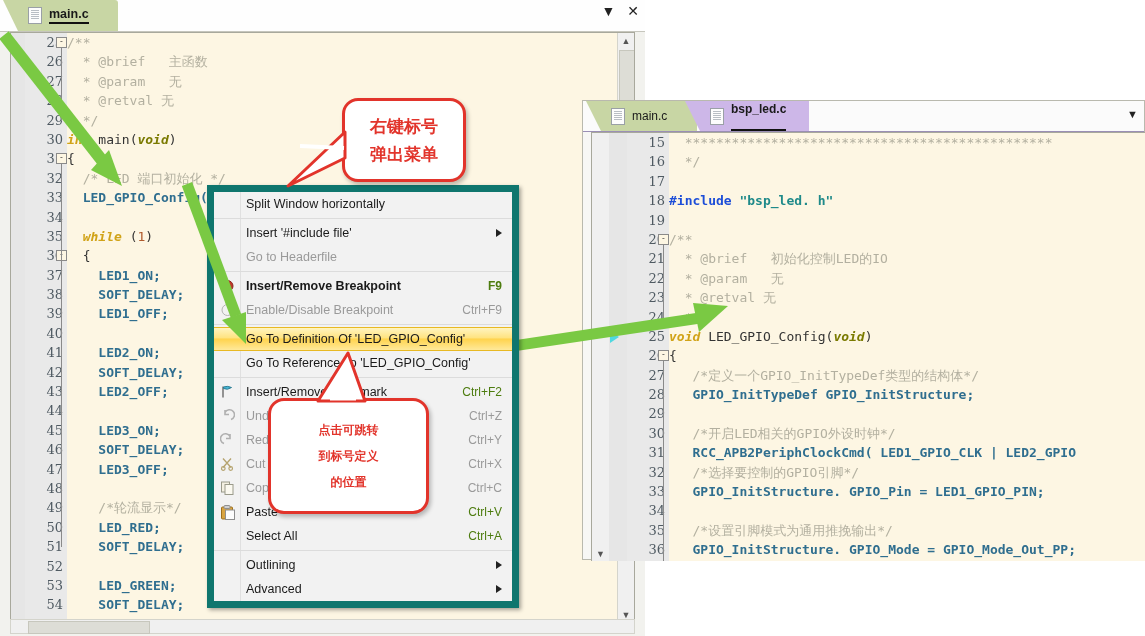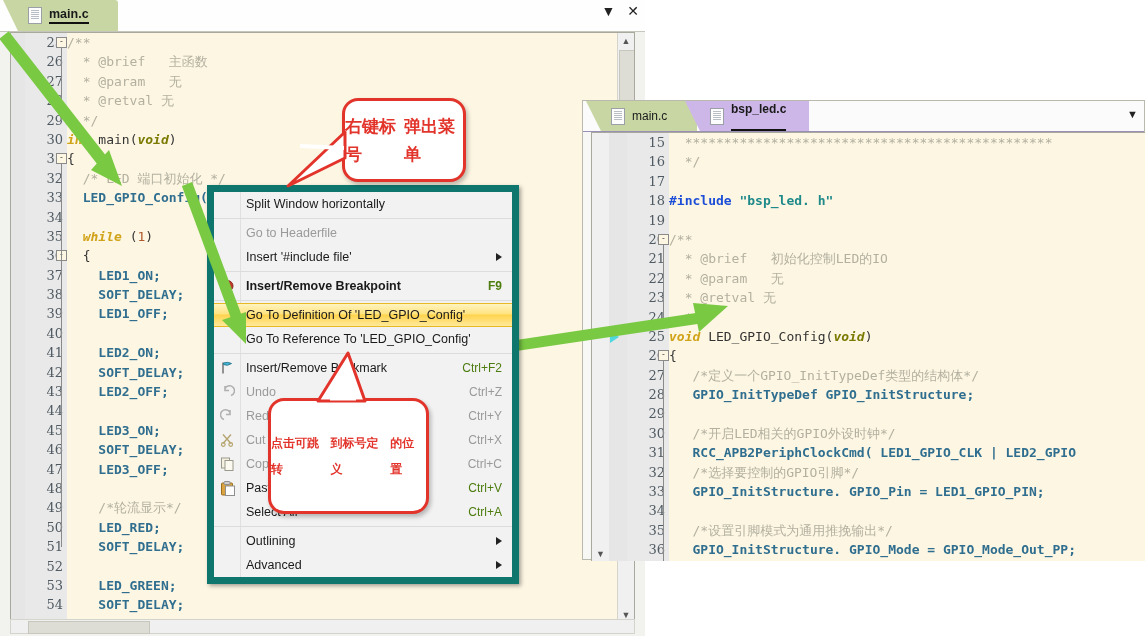--- a/index.html
+++ b/index.html
@@ -190,21 +190,21 @@
   .codearea2{position:absolute;left:60px;top:0;right:0;height:100%;background:#fdf6e3;}
   .vscroll2{
     position:absolute;left:0;top:0;width:17px;height:429px;background:#f0f0f0;
     border-right:1px solid #d4d4cc;
   }
 
   
   .callout{
     position:absolute;background:#ffffff;border:3px solid #e2342b;
     border-radius:16px;z-index:60;
-    display:flex;flex-direction:row;align-items:center;justify-content:center;
+    display:flex;flex-direction:column;align-items:center;justify-content:center;
     color:#e2342b;font-weight:bold;
     font-family:"DejaVu Sans","Liberation Sans",sans-serif;
     box-shadow:2px 3px 4px rgba(0,0,0,.25);
   }
   #callout1{left:342px;top:98px;width:118px;height:78px;font-size:17px;line-height:28px;}
   #callout2{left:268px;top:398px;width:155px;height:110px;font-size:12px;line-height:26px;}
 
   svg.overlay{position:absolute;left:0;top:0;width:1145px;height:636px;pointer-events:none;}
   #arrows-svg{z-index:50;}
   #arrow-right-svg{z-index:30;}
@@ -386,36 +386,45 @@
   </div>
 </div>
 
 <div id="ctxmenu">
   <div class="iconcol"></div>
   <div id="ctxmenu-items">
       <div class="mi">
         <span class="mlabel">Split Window horizontally</span>
       </div>
       <div class="msep"></div>
+      <div class="mi">
+        <span class="mlabel">Insert '#include file'</span>
+        <span class="submark"></span>
+      </div>
       <div class="mi dis">
         <span class="mlabel">Go to Headerfile</span>
       </div>
-      <div class="mi">
-        <span class="mlabel">Insert '#include file'</span>
-        <span class="submark"></span>
-      </div>
       <div class="msep"></div>
       <div class="mi bold">
         <span class="micon">
           <svg width="13" height="13">
             <circle cx="6.5" cy="6.5" r="5.5" fill="#c0392b" stroke="#8e2b20"></circle>
           </svg>
         </span>
         <span class="mlabel">Insert/Remove Breakpoint</span>
         <span class="msc">F9</span>
+      </div>
+      <div class="mi dis">
+        <span class="micon">
+          <svg width="13" height="13">
+            <circle cx="6.5" cy="6.5" r="5.5" fill="#f2f2f2" stroke="#b3b3b3"></circle>
+          </svg>
+        </span>
+        <span class="mlabel">Enable/Disable Breakpoint</span>
+        <span class="msc">Ctrl+F9</span>
       </div>
       <div class="msep"></div>
       <div class="mi hl">
         <span class="mlabel">Go To Definition Of 'LED_GPIO_Config'</span>
       </div>
       <div class="mi">
         <span class="mlabel">Go To Reference To 'LED_GPIO_Config'</span>
       </div>
       <div class="msep"></div>
       <div class="mi">

